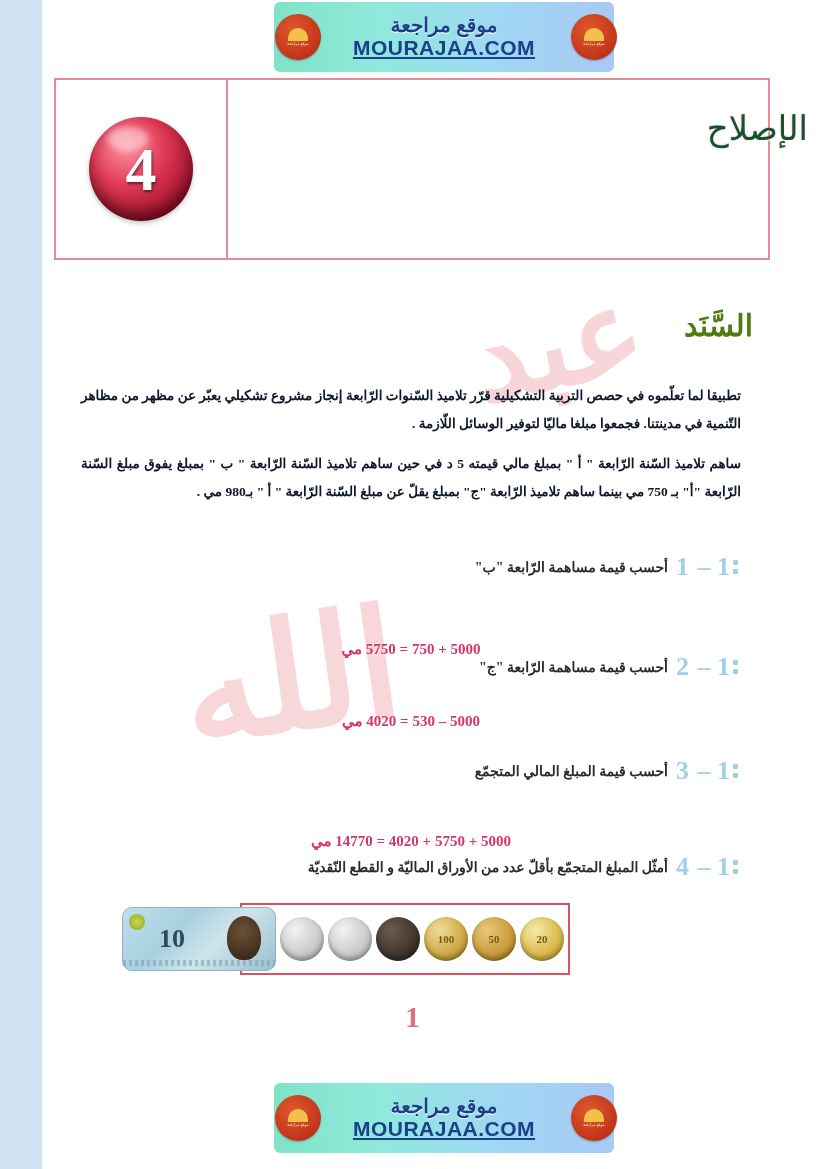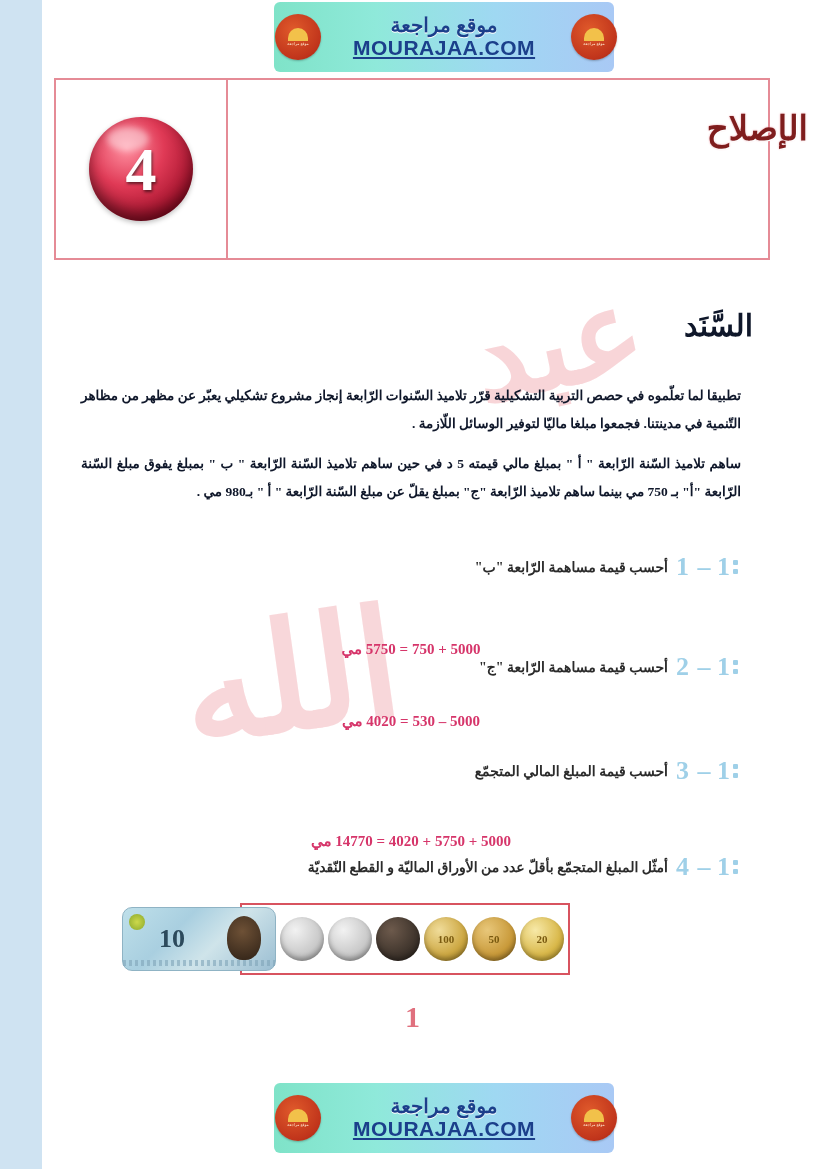--- a/index.html
+++ b/index.html
@@ -77,42 +77,42 @@
     border-radius:50%;background:rgba(255,255,255,.45);filter:blur(3px);
   }
   .ball-num{
     font-family:"Liberation Serif", serif;
     font-size:62px;font-weight:bold;color:#ffffff;
     text-shadow:1px 2px 3px rgba(0,0,0,.55);
     position:relative;z-index:2;
   }
   .header-title{
     position:absolute;right:26px;top:108px;
-    font-size:34px;font-weight:bold;
-    color:#7f1d1d;
+    font-size:34px;font-weight:normal;
+    color:#14532d;
     letter-spacing:1px;
     text-shadow:1px 1px 0 #ffffff, 0 0 2px #e8919b;
     font-family:"Liberation Serif", serif;
   }
 
   
   .wm{
     position:absolute;color:#f6c7cb;font-weight:bold;
     font-family:"Liberation Serif", serif;
     z-index:1;pointer-events:none;
     transform-origin:center;
   }
   .wm1{left:430px;top:275px;font-size:120px;transform:rotate(-12deg);opacity:.75;}
   .wm2{left:140px;top:590px;font-size:150px;transform:rotate(-8deg);opacity:.7;}
 
   
   .content{position:absolute;left:0;top:0;width:741px;height:1169px;z-index:3;}
   .sanad{
     position:absolute;right:30px;top:308px;
-    font-size:30px;font-weight:bold;color:#0f172a;
+    font-size:30px;font-weight:bold;color:#4d7c0f;
     font-family:"Liberation Serif", serif;
     text-shadow:1px 1px 0 #fff;
   }
   p.para{
     position:absolute;
     right:42px;width:660px;
     margin:0;
     text-align:justify;
     direction:rtl;
     font-size:13.5px;

